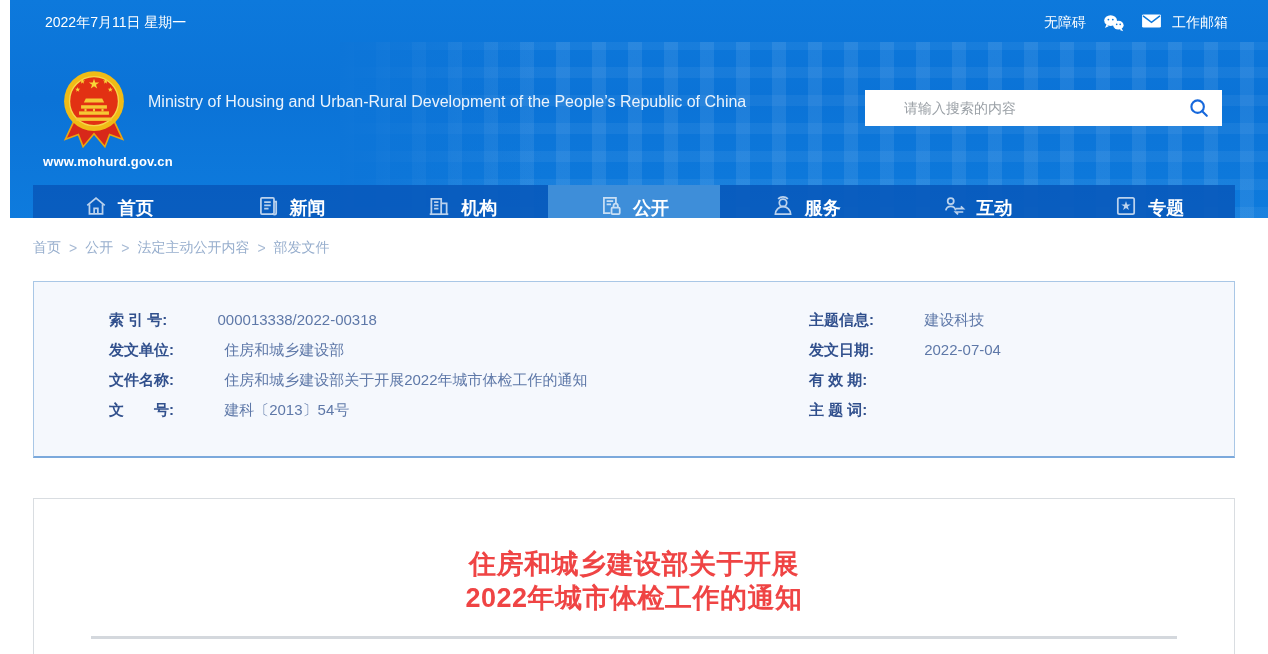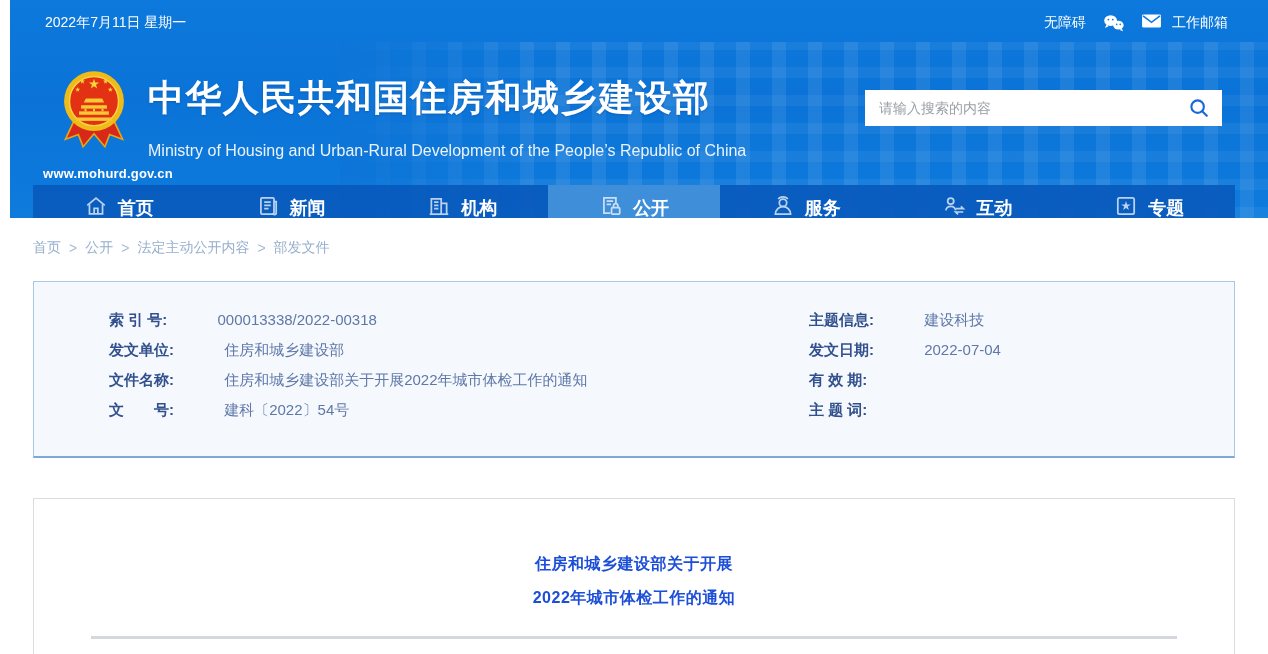--- a/index.html
+++ b/index.html
@@ -29,29 +29,29 @@
   }
   .topbar-right{ display:flex; align-items:center; gap:16px; }
   .tb-link{ color:#fff; text-decoration:none; cursor:pointer; }
   .tb-mail{ display:flex; align-items:flex-end; gap:10px; color:#fff; text-decoration:none; cursor:pointer; }
   .tb-icon{ display:inline-flex; cursor:pointer; }
 
   .header-main{ position:relative; z-index:1; height:140px; }
   .emblem{ position:absolute; left:50px; top:22px; }
   .site-url{
     position:absolute; left:28px; top:109px; width:140px; text-align:center;
-    color:#fff; font-size:13px; font-weight:bold; letter-spacing:.2px;margin-top:12px;
+    color:#fff; font-size:13px; font-weight:bold; letter-spacing:.2px;
   }
   .titles{ position:absolute; left:138px; top:29px; }
   .title-cn{ color:#fff; font-size:36px; font-weight:bold; letter-spacing:1.5px;
              text-shadow:0 1px 2px rgba(0,40,90,.25); white-space:nowrap; }
   .title-en{ color:#eaf3fc; font-size:16px; margin-top:19px; white-space:nowrap; }
   .searchbox{
     position:absolute; left:855px; top:45px; width:357px; height:36px;
-    background:#fff; display:flex; align-items:center;
+    background:#fff; display:flex; align-items:center;padding-left:25px;
   }
   .searchbox input{
     flex:1; height:100%; border:none; outline:none; padding:0 8px 0 14px;
     font-size:14px; color:#333; background:transparent;
     font-family:"Liberation Sans","DejaVu Sans",sans-serif;
   }
   .searchbox input::placeholder{ color:#9aa0a6; }
   .search-btn{ width:46px; height:100%; display:flex; align-items:center; justify-content:center; cursor:pointer; }
 
   
@@ -82,22 +82,22 @@
   .info-row{ height:30px; line-height:30px; font-size:15px; white-space:nowrap; }
   .lbl{ font-weight:bold; color:#31508d; margin-right:10px; }
   .val{ color:#5e78a8;margin-left:36px; }
 
   
   .article{
     margin:40px 33px 0; width:1202px; height:260px;
     background:#fff; border:1px solid #d9dde1;
   }
   .art-title{
-    margin:48px 0 0; text-align:center; font-size:16px; line-height:34px;
-    font-weight:bold; color:#1d4ed8; letter-spacing:.5px;
+    margin:48px 0 0; text-align:center; font-size:27px; line-height:34px;
+    font-weight:bold; color:#ef4444; letter-spacing:.5px;
   }
   .art-title span{ display:block; }
   .divider{ width:1086px; margin:21px auto 0; border-top:3px solid #d4d8dd; }
 </style>
 </head>
 <body>
 
 <div class="header-wrap">
 
   <div class="topbar">
@@ -151,21 +151,20 @@
           <rect x="28" y="65" width="44" height="5"></rect>
           <rect x="24" y="74" width="52" height="5"></rect>
           <rect x="36" y="61" width="3" height="4"></rect>
             <rect x="48.5" y="61" width="3" height="4"></rect>
             <rect x="61" y="61" width="3" height="4"></rect>
         </g>
       </svg>
     </div>
     <div class="site-url">www.mohurd.gov.cn</div>
     <div class="titles">
-      <div class="title-cn">中华人民共和国住房和城乡建设部</div>
       <div class="title-en">Ministry of Housing and Urban-Rural Development of the People’s Republic of China</div>
     </div>
     <div class="searchbox">
       <input placeholder="请输入搜索的内容" style="">
       <span class="search-btn">
         <svg width="22" height="22" viewBox="0 0 24 24">
           <circle cx="10.5" cy="10.5" r="6.8" stroke="#1668dc" stroke-width="2.3" fill="none"></circle>
           <path d="M15.5 15.5 L20.5 20.5" stroke="#1668dc" stroke-width="2.3" stroke-linecap="round"></path>
         </svg>
       </span>
@@ -267,21 +266,21 @@
     <div class="info-row">
       <span class="lbl">发文单位:</span>
       <span class="val">住房和城乡建设部</span>
     </div>
     <div class="info-row">
       <span class="lbl">文件名称:</span>
       <span class="val">住房和城乡建设部关于开展2022年城市体检工作的通知</span>
     </div>
     <div class="info-row">
       <span class="lbl">文　　号:</span>
-      <span class="val">建科〔2022〕54号</span>
+      <span class="val">建科〔2013〕54号</span>
     </div>
   </div>
   <div class="col-right">
     <div class="info-row">
       <span class="lbl">主题信息:</span>
       <span class="val">建设科技</span>
     </div>
     <div class="info-row">
       <span class="lbl">发文日期:</span>
       <span class="val">2022-07-04</span>

